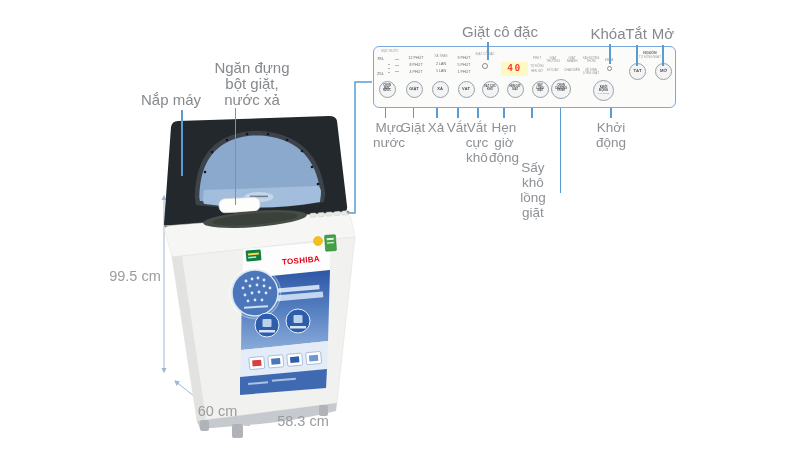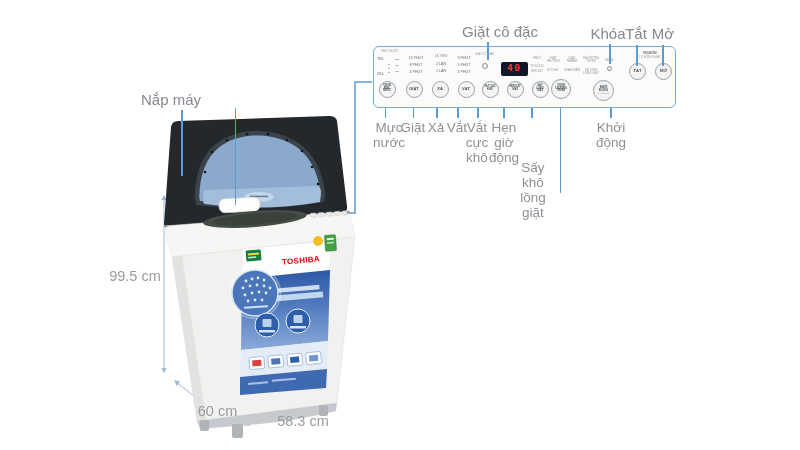--- a/index.html
+++ b/index.html
@@ -15,21 +15,21 @@
   .panel{position:absolute;left:373px;top:46px;width:303px;height:62px;background:#fbfbfa;
          border:1.5px solid #7aa9dc;border-radius:6px;box-sizing:border-box;}
   .panel *{box-sizing:border-box;}
   .mt{position:absolute;font-size:3.4px;line-height:1.15;color:#666;text-align:center;}
   .mt-h{position:absolute;font-size:3px;line-height:1.1;color:#999;text-align:center;}
   .pbtn{position:absolute;border:1px solid #98a1a9;border-radius:50%;background:#f3f4f3;
         display:flex;flex-direction:column;align-items:center;justify-content:center;
         text-align:center;color:#474c51;font-weight:bold;line-height:1.05;padding:1px;cursor:pointer;}
   .dotc{position:absolute;border-radius:50%;background:#aaa;}
   .dash{position:absolute;background:#bbb;}
-  .disp{position:absolute;left:127px;top:15px;width:27px;height:13.5px;background:#0f172a;border-radius:2px;
+  .disp{position:absolute;left:127px;top:15px;width:27px;height:13.5px;background:#fef9c3;border-radius:2px;
         display:flex;justify-content:center;}
   .disp span{font-family:"DejaVu Sans Mono",monospace;font-size:9.5px;font-weight:bold;color:#ff3b30;letter-spacing:1.5px;}
   .ind{position:absolute;border:1px solid #8a8a8a;border-radius:50%;background:#fff;}
   .toshiba{position:absolute;left:277px;top:256px;width:48px;text-align:center;color:#e60012;
            font-size:8px;font-weight:bold;letter-spacing:.3px;transform:rotate(-5deg);}
 </style>
 </head>
 <body>
 
 <div id="stage">
@@ -242,20 +242,23 @@
   <div class="cline" style="left:531px;top:108px;height:10px;"></div>
   <div class="cline" style="left:610px;top:108px;height:10px;"></div>
   <div class="cline" style="left:559.5px;top:108px;height:85px;"></div>
 
   <div class="callout-lg" style="left:445px;top:24px;width:110px;">Giặt cô đặc</div>
   <div class="callout-lg" style="left:586px;top:26px;width:44px;">Khóa</div>
   <div class="callout-lg" style="left:621px;top:26px;width:30px;">Tắt</div>
   <div class="callout-lg" style="left:649px;top:26px;width:28px;">Mở</div>
 
   <div class="callout-lg" style="left:140px;top:92px;width:62px;">Nắp máy</div>
+  <div class="callout-lg pre" style="left:210px;top:60px;width:84px;">Ngăn đựng
+bột giặt,
+nước xả</div>
 
   <div class="callout pre" style="left:371px;top:120px;width:36px;">Mực nước</div>
   <div class="callout" style="left:399px;top:120px;width:28px;">Giặt</div>
   <div class="callout" style="left:424px;top:120px;width:24px;">Xả</div>
   <div class="callout" style="left:444px;top:120px;width:26px;">Vắt</div>
   <div class="callout pre" style="left:463px;top:120px;width:28px;">Vắt
 cực
 khô</div>
   <div class="callout pre" style="left:489px;top:120px;width:30px;">Hẹn
 giờ

